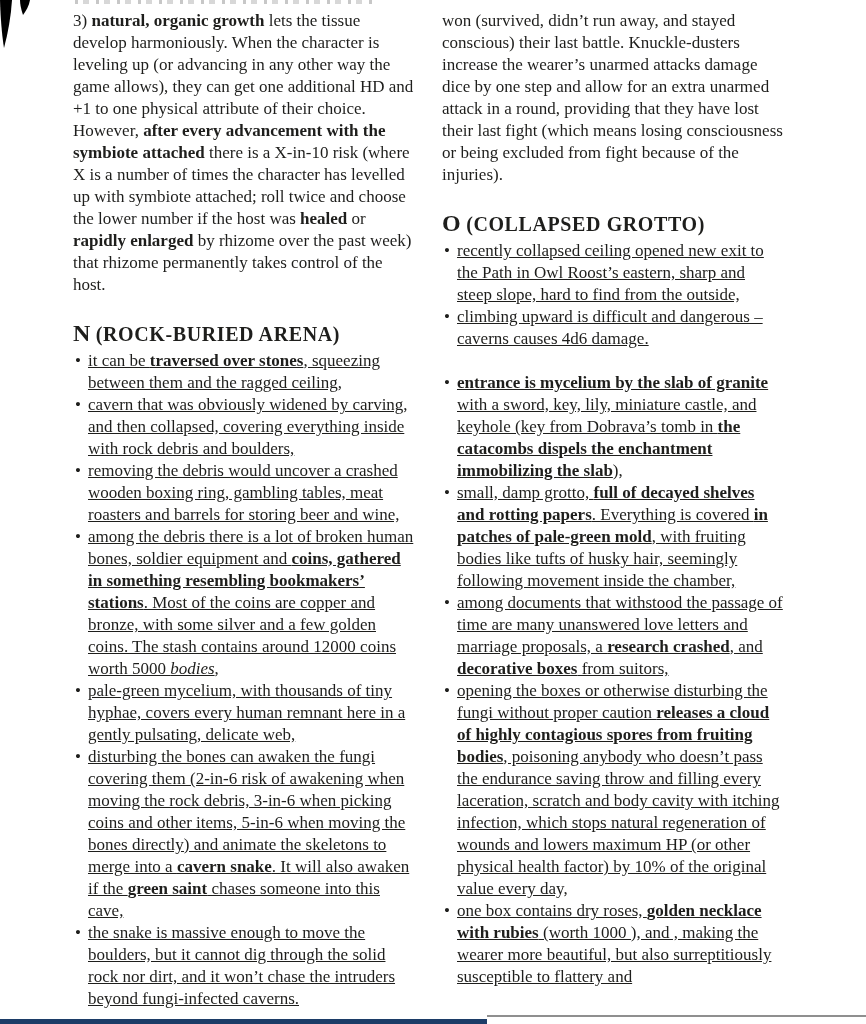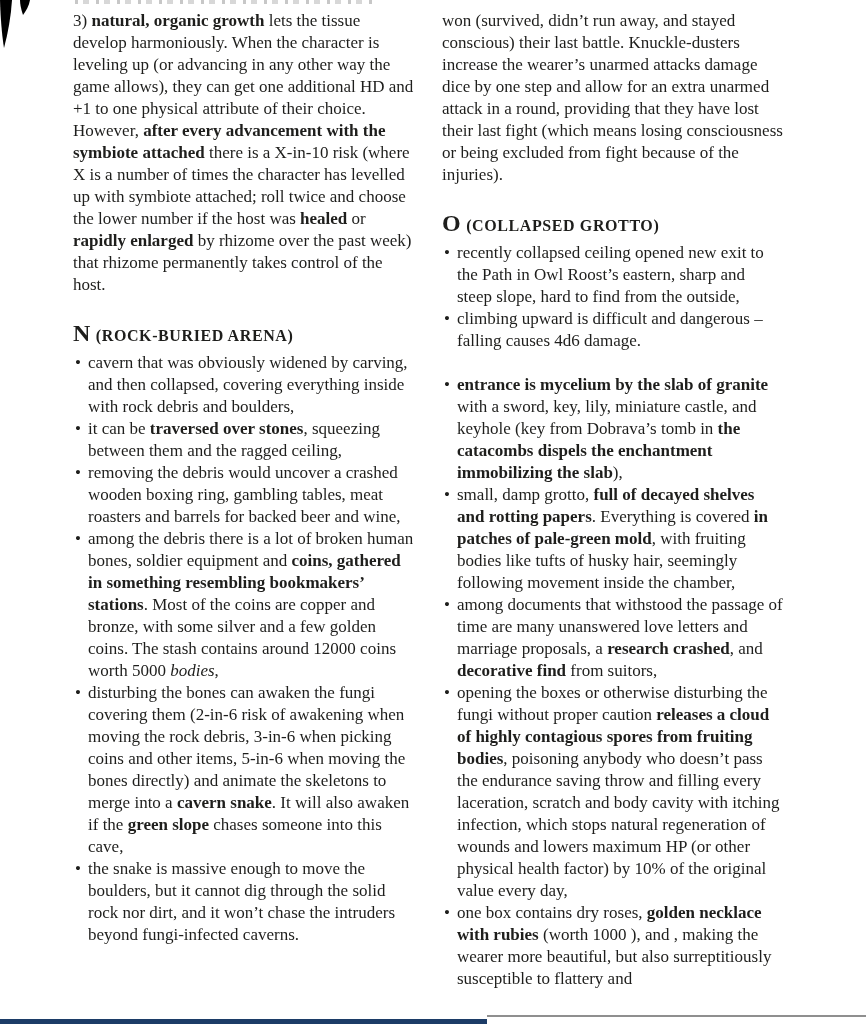--- a/index.html
+++ b/index.html
@@ -34,28 +34,29 @@
     padding-top:2px;
     line-height:26px;
     white-space:nowrap;
   }
   .hletter{
     font-size:24px;
     font-weight:700;
     letter-spacing:0.5px;
   }
   .htitle{
-    font-size:16px;
+    font-size:20px;
     font-weight:700;
     letter-spacing:0.6px;
   }
   ul.bullets{
     list-style:none;
     margin:0 4px 22px 0;
     padding:0 0 0 15px;
+    text-decoration:underline;
   }
   ul.bullets li{
     position:relative;
   }
   ul.bullets li::before{
     content:"\2022";
     position:absolute;
     left:-13px;
     top:0;
   }
@@ -96,45 +97,46 @@
   <div class="clip-line"></div>
 
   <div class="columns">
 
     <div class="col">
       <p class="para">3) <strong>natural, organic growth</strong> lets the tissue develop harmoniously. When the character is leveling up (or advancing in any other way the game allows), they can get one additional HD and +1 to one physical attribute of their choice. However, <strong>after every advancement with the symbiote attached</strong> there is a X-in-10 risk (where X is a number of times the character has levelled up with symbiote attached; roll twice and choose the lower number if the host was <strong>healed</strong> or <strong>rapidly enlarged</strong> by rhizome over the past week) that rhizome permanently takes control of the host.</p>
 
       <h3 class="heading"><span class="hletter">N</span> <span class="htitle">(ROCK-BURIED ARENA)</span></h3>
 
       <ul class="bullets">
+          <li>it can be <strong>traversed over stones</strong>, squeezing between them and the ragged ceiling,</li>
           <li>cavern that was obviously widened by carving, and then collapsed, covering everything inside with rock debris and boulders,</li>
-          <li>it can be <strong>traversed over stones</strong>, squeezing between them and the ragged ceiling,</li>
-          <li>removing the debris would uncover a crashed wooden boxing ring, gambling tables, meat roasters and barrels for backed beer and wine,</li>
+          <li>removing the debris would uncover a crashed wooden boxing ring, gambling tables, meat roasters and barrels for storing beer and wine,</li>
           <li>among the debris there is a lot of broken human bones, soldier equipment and <strong>coins, gathered in something resembling bookmakers’ stations</strong>. Most of the coins are copper and bronze, with some silver and a few golden coins. The stash contains around 12000 coins worth 5000 <em>bodies</em>,</li>
-          <li>disturbing the bones can awaken the fungi covering them (2-in-6 risk of awakening when moving the rock debris, 3-in-6 when picking coins and other items, 5-in-6 when moving the bones directly) and animate the skeletons to merge into a <strong>cavern snake</strong>. It will also awaken if the <strong>green slope</strong> chases someone into this cave,</li>
+          <li>pale-green mycelium, with thousands of tiny hyphae, covers every human remnant here in a gently pulsating, delicate web,</li>
+          <li>disturbing the bones can awaken the fungi covering them (2-in-6 risk of awakening when moving the rock debris, 3-in-6 when picking coins and other items, 5-in-6 when moving the bones directly) and animate the skeletons to merge into a <strong>cavern snake</strong>. It will also awaken if the <strong>green saint</strong> chases someone into this cave,</li>
           <li>the snake is massive enough to move the boulders, but it cannot dig through the solid rock nor dirt, and it won’t chase the intruders beyond fungi-infected caverns.</li>
         </ul>
 
     </div>
 
     <div class="col">
       <p class="para">won (survived, didn’t run away, and stayed conscious) their last battle. Knuckle-dusters increase the wearer’s unarmed attacks damage dice by one step and allow for an extra unarmed attack in a round, providing that they have lost their last fight (which means losing consciousness or being excluded from fight because of the injuries).</p>
 
       <h3 class="heading"><span class="hletter">O</span> <span class="htitle">(COLLAPSED GROTTO)</span></h3>
 
       <ul class="bullets">
           <li>recently collapsed ceiling opened new exit to the Path in Owl Roost’s eastern, sharp and steep slope, hard to find from the outside,</li>
-          <li>climbing upward is difficult and dangerous – falling causes 4d6 damage.</li>
+          <li>climbing upward is difficult and dangerous – caverns causes 4d6 damage.</li>
         </ul>
 
 
       <ul class="bullets">
           <li><strong>entrance is mycelium by the slab of granite</strong> with a sword, key, lily, miniature castle, and keyhole (key from Dobrava’s tomb in <strong>the catacombs dispels the enchantment immobilizing the slab</strong>),</li>
           <li>small, damp grotto, <strong>full of decayed shelves and rotting papers</strong>. Everything is covered <strong>in patches of pale-green mold</strong>, with fruiting bodies like tufts of husky hair, seemingly following movement inside the chamber,</li>
-          <li>among documents that withstood the passage of time are many unanswered love letters and marriage proposals, a <strong>research crashed</strong>, and <strong>decorative find</strong> from suitors,</li>
+          <li>among documents that withstood the passage of time are many unanswered love letters and marriage proposals, a <strong>research crashed</strong>, and <strong>decorative boxes</strong> from suitors,</li>
           <li>opening the boxes or otherwise disturbing the fungi without proper caution <strong>releases a cloud of highly contagious spores from fruiting bodies</strong>, poisoning anybody who doesn’t pass the endurance saving throw and filling every laceration, scratch and body cavity with itching infection, which stops natural regeneration of wounds and lowers maximum HP (or other physical health factor) by 10% of the original value every day,</li>
           <li>one box contains dry roses, <strong>golden necklace with rubies</strong> (worth 1000 ), and , making the wearer more beautiful, but also surreptitiously susceptible to flattery and</li>
         </ul>
     </div>
 
   </div>
 
   <div class="bottom-line"></div>
   <div class="bottom-bar"></div>
 

